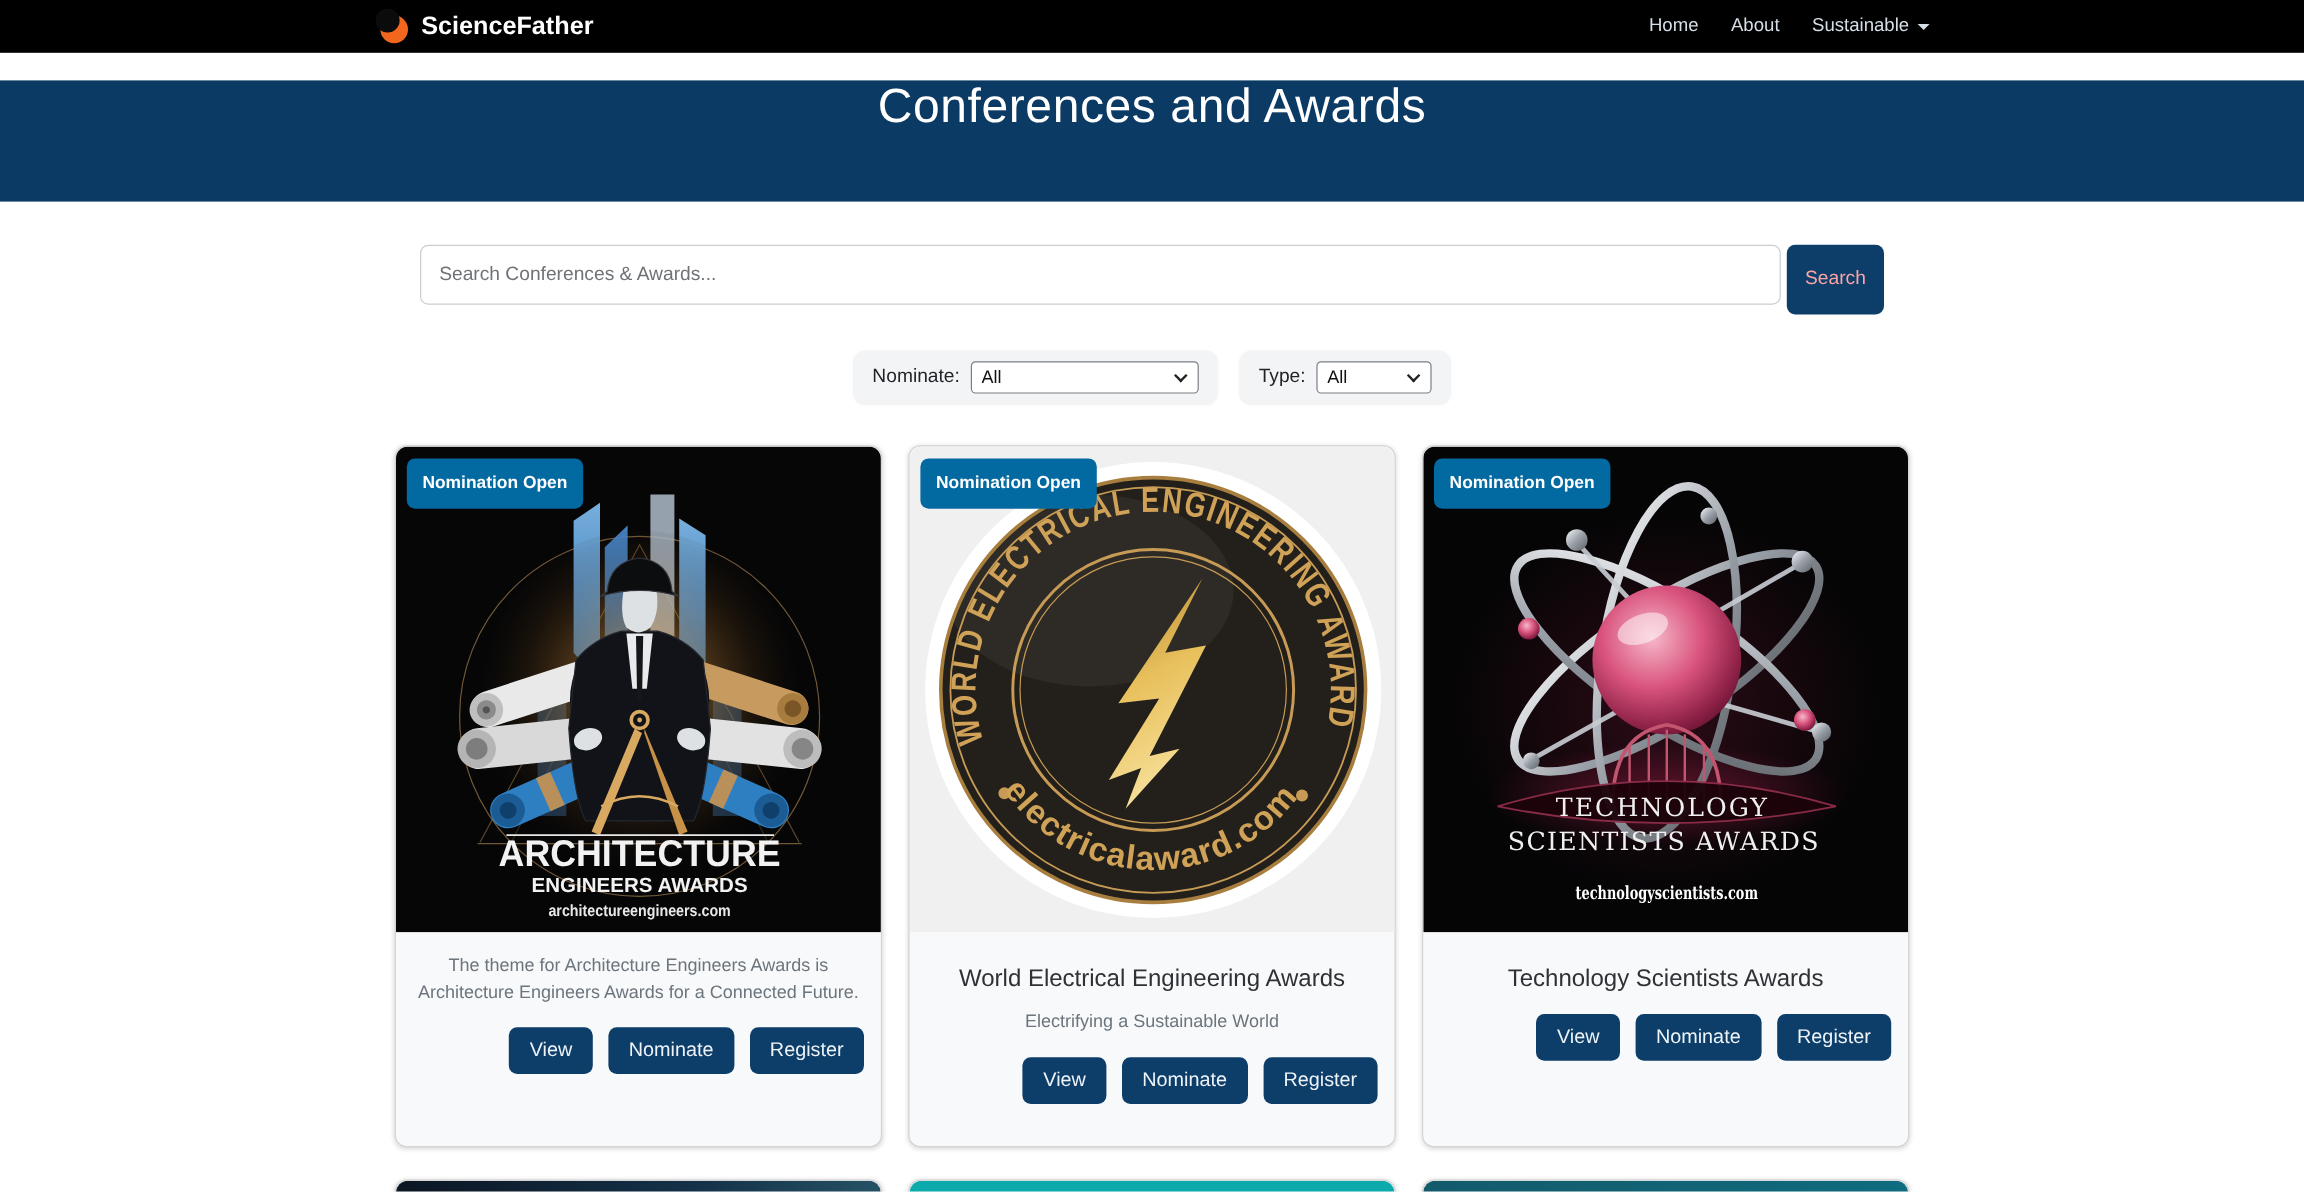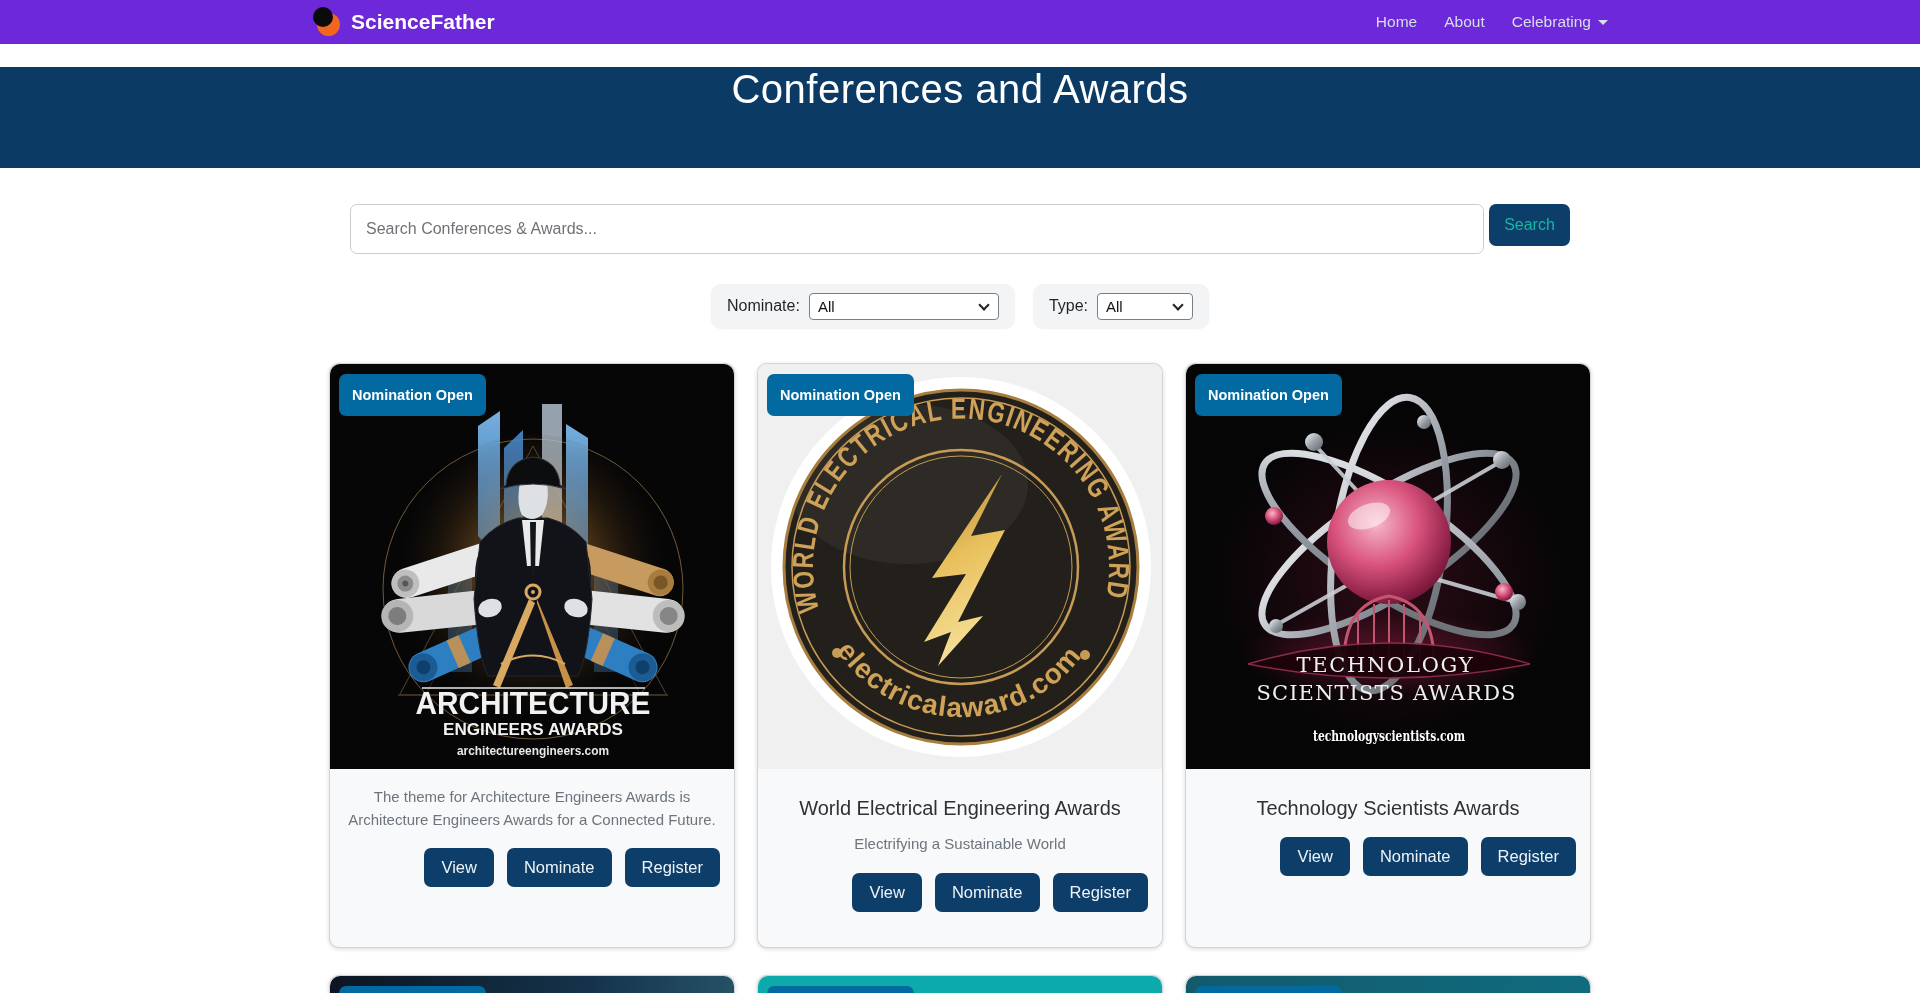--- a/index.html
+++ b/index.html
@@ -1,41 +1,41 @@
 <!DOCTYPE html>
 <html><head>
 <meta charset="utf-8">
 <style>
   * { margin:0; padding:0; box-sizing:border-box; }
   html,body { width:1920px; height:993px; overflow:hidden; background:#ffffff;
               font-family:"Liberation Sans", sans-serif; }
 
   
-  .navbar { height:44px; background:#6d28d9; }
+  .navbar { height:44px; background:#000000; }
   .nav-inner { width:1296px; height:100%; margin:0 auto; display:flex;
                align-items:center; justify-content:space-between; }
   .brand { display:flex; align-items:center; gap:9px; color:#fff;
            font-size:21px; font-weight:bold; cursor:pointer; }
   .nav-links { display:flex; align-items:center; gap:27px; }
   .nav-link { color:#d6dee8; font-size:15.5px; cursor:pointer; display:flex; align-items:center; }
   .caret { display:inline-block; width:0; height:0; margin-left:7px;
            border-left:5px solid transparent; border-right:5px solid transparent;
            border-top:5px solid #d6dee8; }
 
   
   .hero { margin-top:23px; height:101px; background:#0b3a64; display:flex;
           justify-content:center; }
   .hero h1 { color:#fff; font-size:40px; font-weight:400; letter-spacing:.5px; }
 
   
   .search-row { width:1220px; margin:36px auto 0; display:flex; gap:5px; }
   .search-input { flex:1; height:50px; border:1px solid #c9cdd2; border-radius:7px;
                   padding:0 15px; font-size:16px; color:#333; outline:none; }
   .search-input::placeholder { color:#6f7377; }
-  .search-btn { width:81px; height:42px; background:#0d3d69; color:#14b8a6; border:none;
+  .search-btn { width:81px; height:58px; background:#0d3d69; color:#fca5a5; border:none;
                 border-radius:7px; font-size:16px; cursor:pointer; }
 
   
   .filters { margin-top:30px; display:flex; justify-content:center; gap:18px; }
   .chip { background:#f3f4f6; border-radius:10px; height:44px; display:flex;
           align-items:center; padding:0 16px; gap:9px; font-size:16px; color:#1f2327;
           box-shadow:0 1px 2px rgba(0,0,0,.06); }
   .sel-wrap { position:relative; }
   .sel-wrap select { appearance:none; -webkit-appearance:none; background:#fff;
           border:1px solid #7a7f85; border-radius:4px; height:27px; font-size:15px;
@@ -83,21 +83,21 @@
           <circle cx="16.5" cy="17.5" r="11.5" fill="#f2661d"></circle>
           <circle cx="11" cy="10" r="10" fill="#0b0b0b"></circle>
         </svg>
       </span>
       <span>ScienceFather</span>
     </div>
     <div class="nav-links">
       <span class="nav-link">Home</span>
       <span class="nav-link">About</span>
       <span class="nav-link">
-        <span>Celebrating</span>
+        <span>Sustainable</span>
         <span class="caret"></span>
       </span>
     </div>
   </div>
 </nav>
 
 <header class="hero">
   <h1>Conferences and Awards</h1>
 </header>
 

